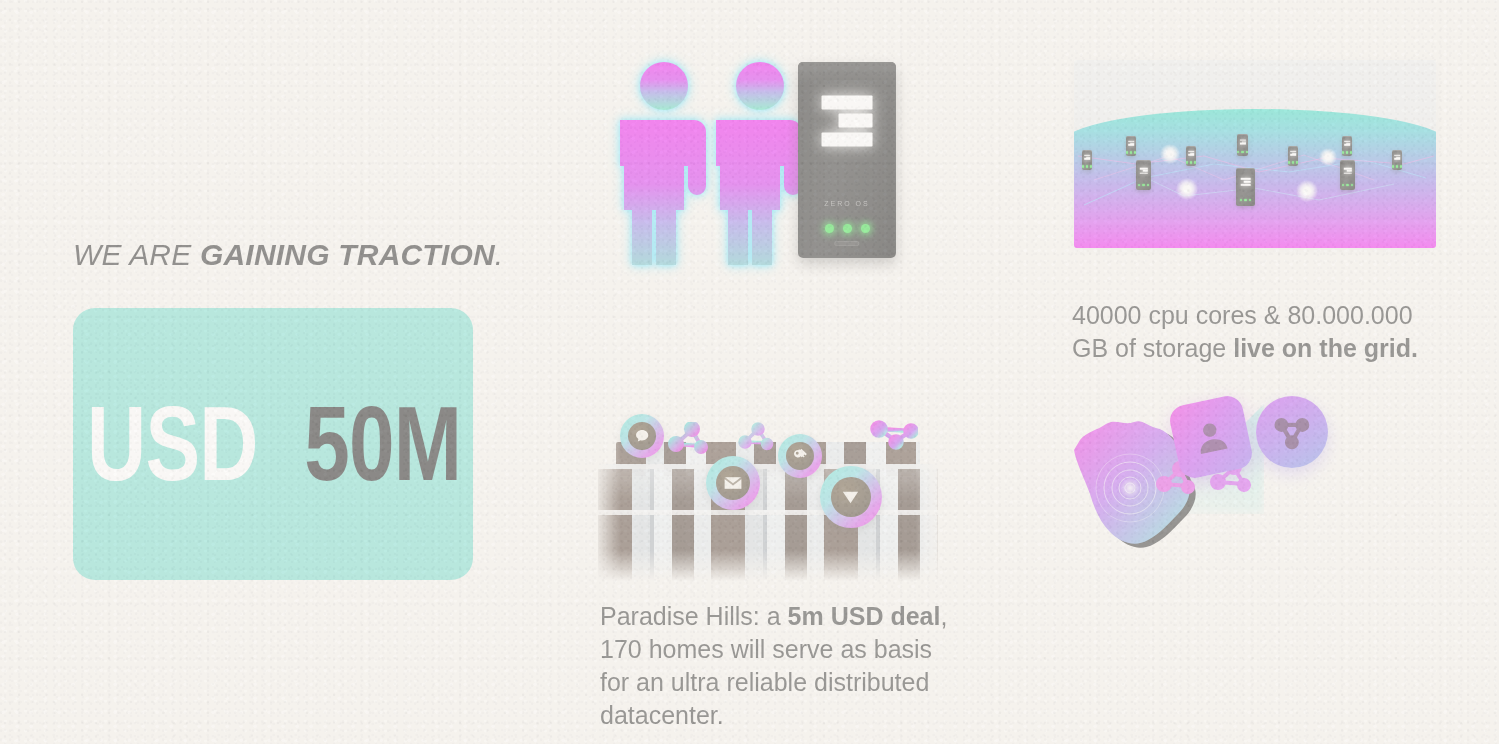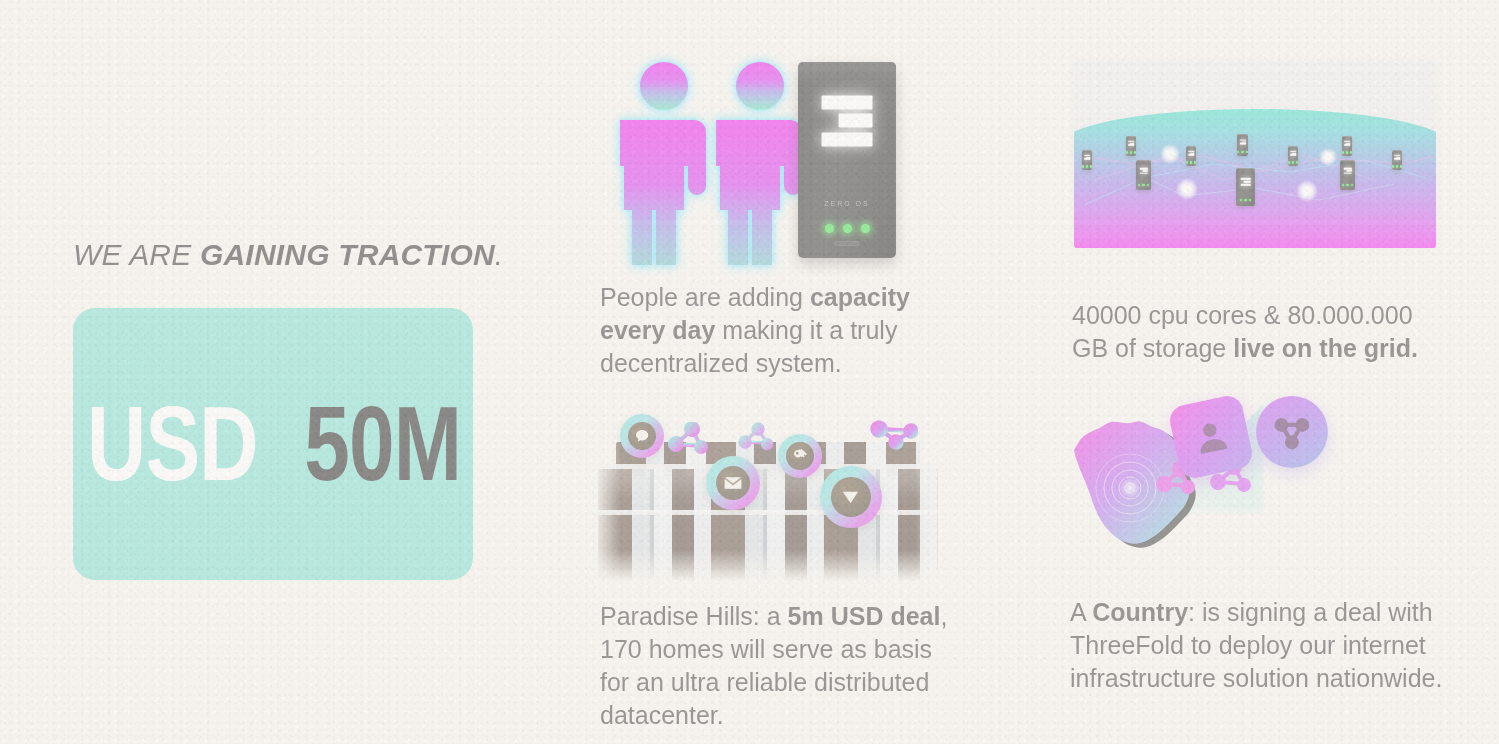--- a/index.html
+++ b/index.html
@@ -372,23 +372,20 @@
         <div class="leds">
             <i></i>
             <i></i>
             <i></i>
           </div>
         <div class="port"></div>
       </div>
       <div class="feet"></div>
     </div>
 
-    <div class="mid-caption-1 caption">
-      <span>People are adding </span><b>capacity every day</b><span> making it a truly decentralized system.</span>
-    </div>
 
     <div class="hills-art">
       <div class="hills-upper"></div>
       <div class="hills-building"></div>
 
       <div class="bubble" style="left:22px; top:10px; width:44px; height:44px;">
         <div class="core">
           <svg viewBox="0 0 24 24" fill="currentColor">
               <path d="M12 3C7 3 3 6.3 3 10.4c0 2.3 1.3 4.4 3.4 5.7L5.6 20l4-2.1c.8.2 1.6.3 2.4.3 5 0 9-3.3 9-7.4S17 3 12 3z"></path>
             </svg>
@@ -694,20 +691,17 @@
               <line x1="6" y1="8" x2="12" y2="18"></line>
               <line x1="17.5" y1="8" x2="12" y2="18"></line>
             <circle cx="6" cy="8" r="2.8" fill="currentColor"></circle>
               <circle cx="18" cy="8" r="2.8" fill="currentColor"></circle>
               <circle cx="12" cy="18" r="2.8" fill="currentColor"></circle>
           </svg>
         </div>
       </div>
     </div>
 
-    <div class="right-caption-2 caption">
-      <span>A </span><b>Country</b><span>: is signing a deal with ThreeFold to deploy our internet infrastructure solution nationwide.</span>
-    </div>
   </div>
 
 </div>
 
 <div class="paper-texture"></div>
 
 </body></html>

